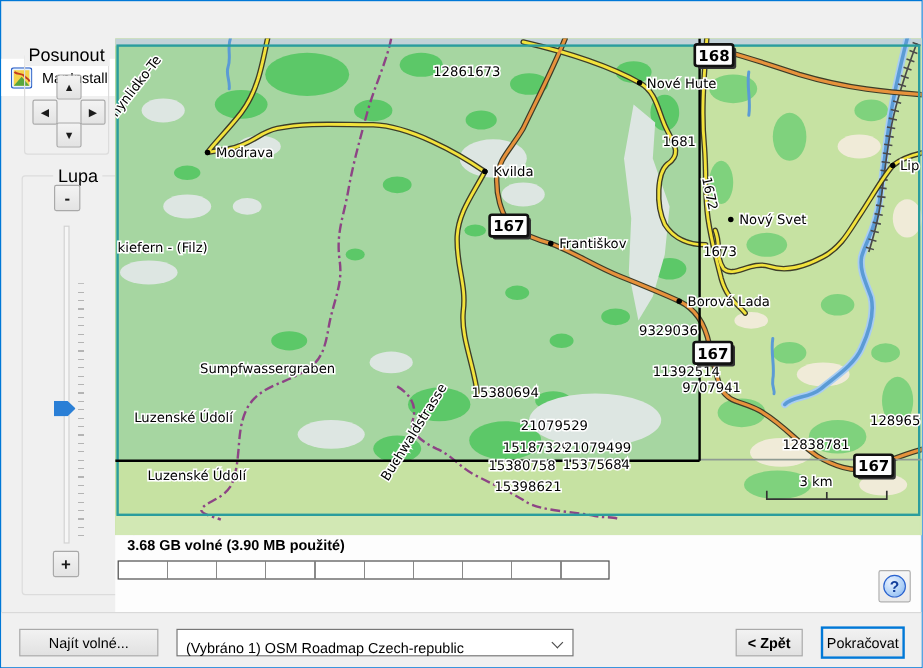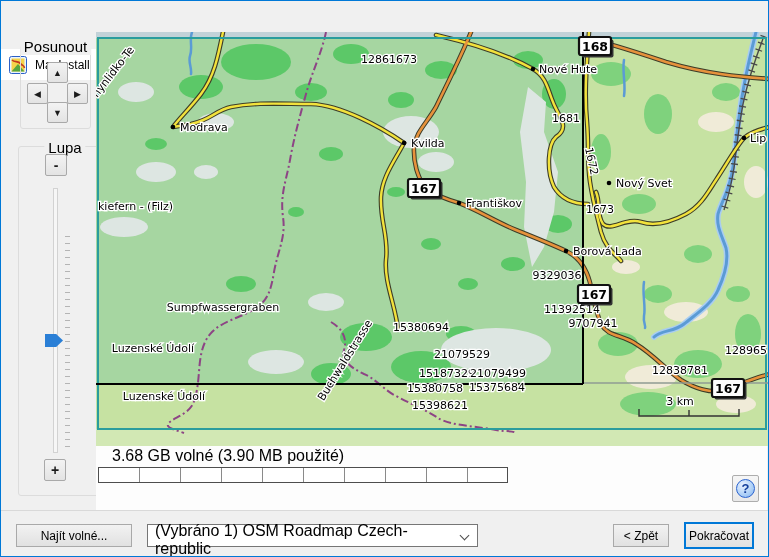--- a/index.html
+++ b/index.html
@@ -27,44 +27,44 @@
     background:#f6f6f6;border:1px solid #d2d2d2;}
   .slider-ticks{position:absolute;left:64px;top:235px;width:5px;height:215px;
     background:repeating-linear-gradient(to bottom,#b4b4b4 0 1px,transparent 1px 7px);}
   .slider-thumb{position:absolute;left:44px;top:333px;width:18px;height:13px;
     background:#2a7fd6;clip-path:polygon(0 0,62% 0,100% 50%,62% 100%,0 100%);}
   
   .map{position:absolute;left:95px;top:31px;width:674px;height:414px;background:#c6e2a2;}
   .map svg{display:block;}
   
   .statuszone{position:absolute;left:95px;top:445px;right:1px;height:66px;background:#fdfdfd;}
-  .status-line{position:absolute;left:16px;font-size:16px;font-weight:normal;color:#000;white-space:nowrap;}
+  .status-line{position:absolute;left:10px;font-size:12px;font-weight:bold;color:#000;white-space:nowrap;}
   .progress{position:absolute;left:2px;top:21px;width:410px;height:16px;background:#fff;
     border:1px solid #4e4e4e;
     background-image:repeating-linear-gradient(to right,transparent 0 40px,#8a8a8a 40px 41px);}
   .help-btn{position:absolute;right:8px;top:29px;width:27px;height:27px;
     background:linear-gradient(#f6f6f6,#e9e9e9);border:1px solid #adadad;border-radius:2px;
     display:flex;align-items:center;justify-content:center;}
   .help-glyph{width:19px;height:19px;border-radius:50%;
     background:radial-gradient(circle at 35% 30%,#eaf2ff,#add0f7 60%,#7fb0ef);
     border:1.5px solid #2b63cf;color:#14409c;font-weight:bold;font-size:13px;
     display:flex;align-items:center;justify-content:center;line-height:1;}
   
   .footer{position:absolute;left:0;right:0;bottom:0;height:46px;background:#f0f0f0;
     border-top:1px solid #d9d9d9;}
   .btn{position:absolute;background:linear-gradient(#f2f2f2,#e1e1e1);border:1px solid #a9a9a9;
     font-size:12px;color:#000;display:flex;align-items:center;justify-content:center;
     font-family:"Liberation Sans",sans-serif;}
   .btn-find{left:15px;top:13px;width:116px;height:23px;}
   .dropdown{position:absolute;left:146px;top:13px;width:331px;height:23px;background:#fff;
-    border:1px solid #767676;font-size:16px;color:#000;display:flex;align-items:center;
+    border:1px solid #767676;font-size:12px;color:#000;display:flex;align-items:center;
     padding:8px 24px 0 7px;}
   .dd-chevron{position:absolute;right:9px;top:7px;width:7px;height:7px;
     border-right:1.6px solid #4c4c4c;border-bottom:1.6px solid #4c4c4c;transform:rotate(45deg);}
-  .btn-back{left:612px;top:13px;width:56px;height:23px;}
+  .btn-back{left:612px;top:13px;width:56px;height:23px;font-weight:bold;}
   .btn-continue{left:683px;top:11px;width:70px;height:27px;border:2px solid #0078d7;}
   
   .mlabel{font-family:"DejaVu Sans",sans-serif;font-size:11px;fill:#000;
     stroke:#ffffff;stroke-width:2.6px;paint-order:stroke;letter-spacing:0;}
   .shield-text{font-family:"DejaVu Sans",sans-serif;font-size:12.5px;font-weight:bold;fill:#000;}
 </style>
 </head>
 <body>
 
 <div class="window">

